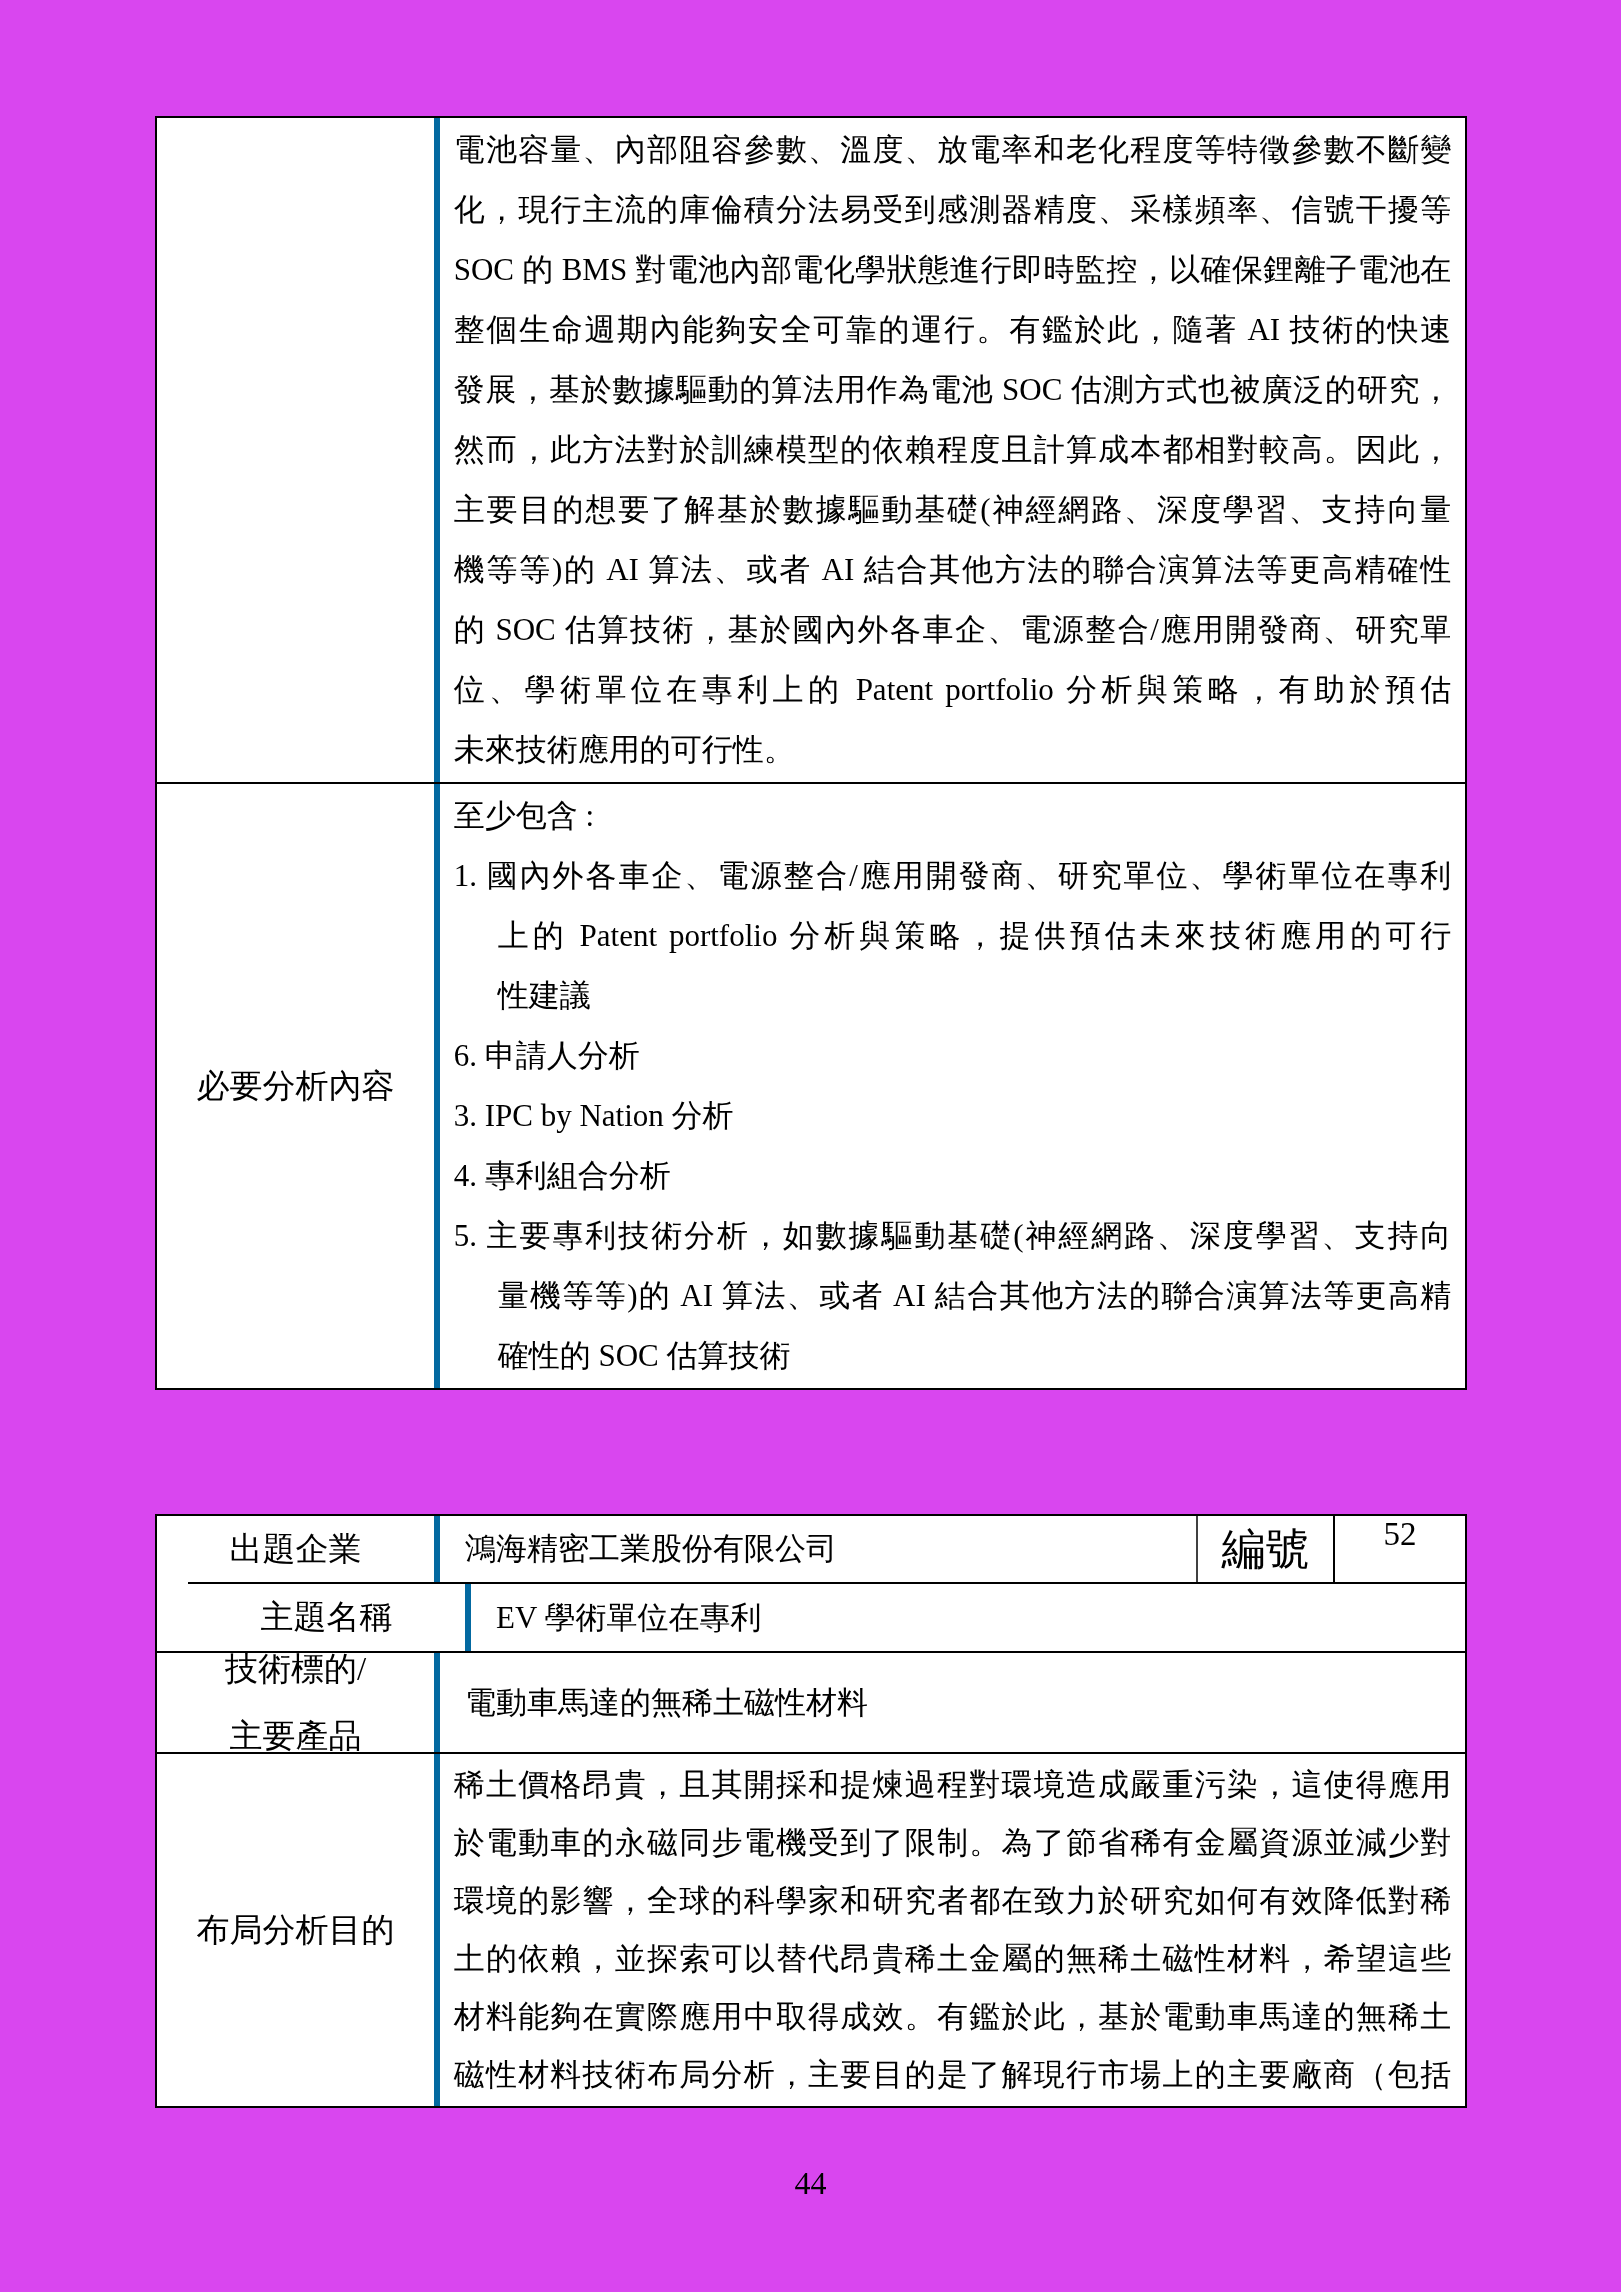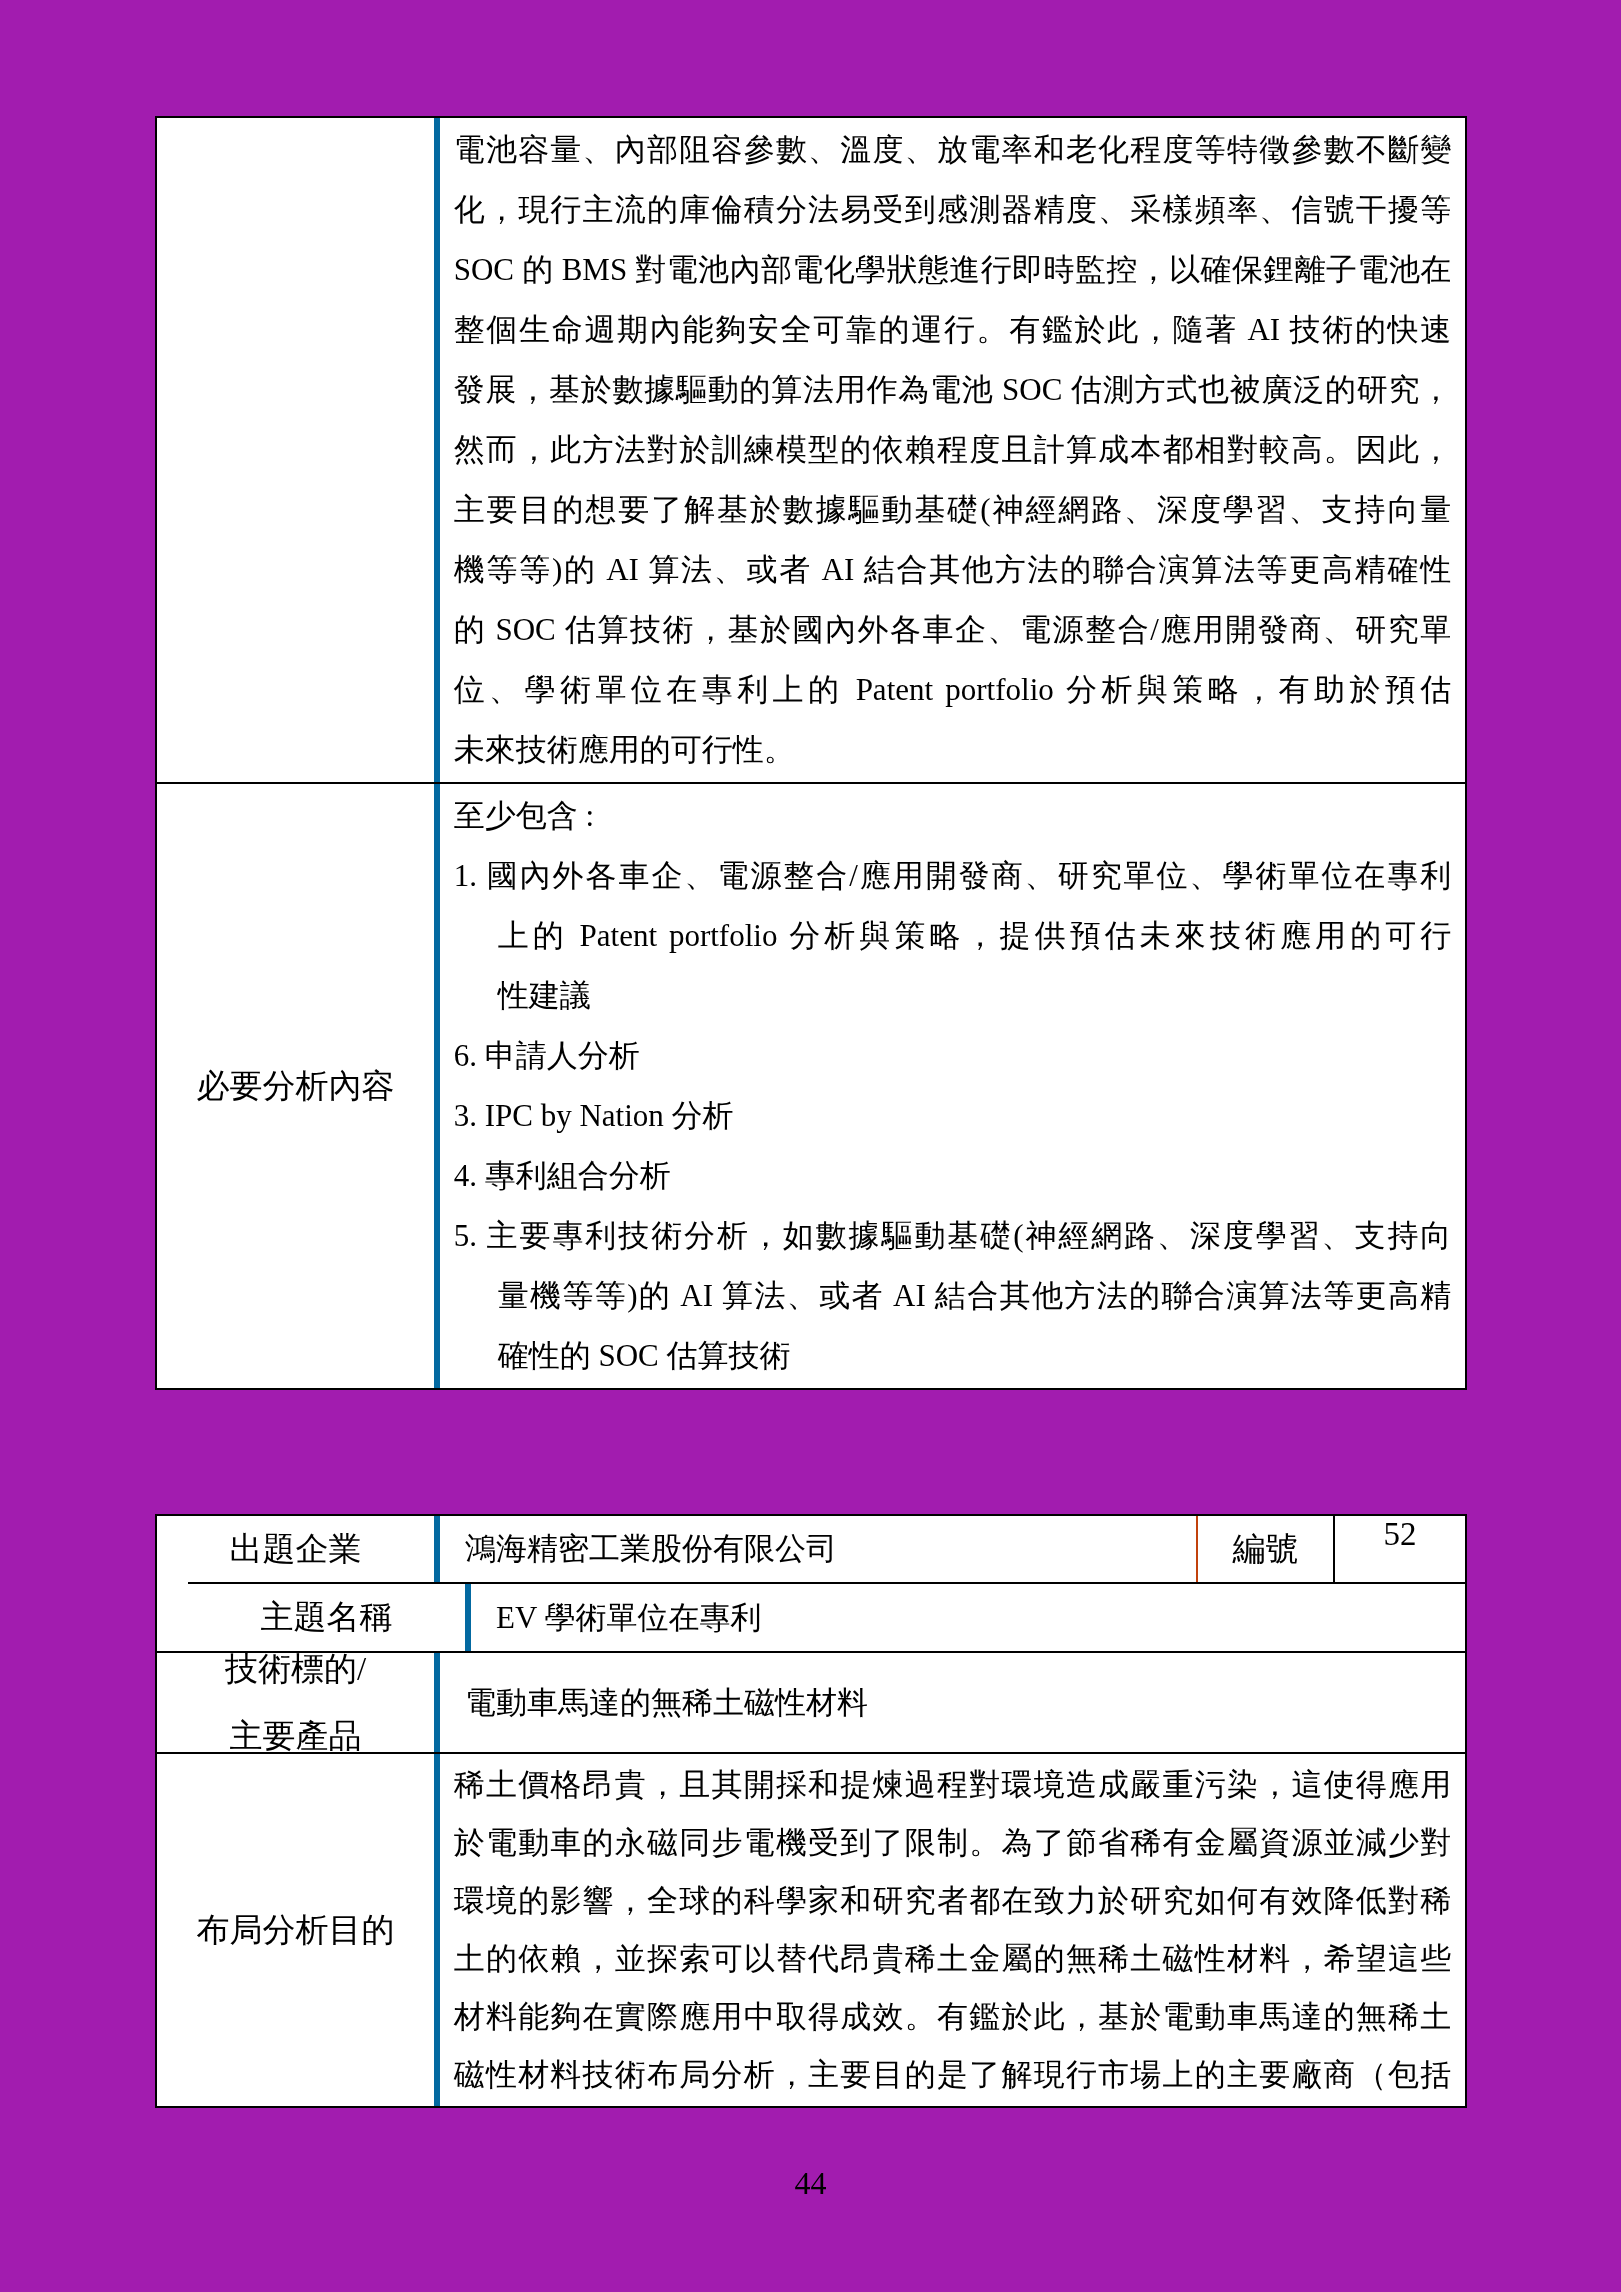--- a/index.html
+++ b/index.html
@@ -1,19 +1,19 @@
 <!DOCTYPE html>
 <html><head>
 <meta charset="utf-8">
 <style>
   html,body{margin:0;padding:0;background:#888;}
   .page{
     position:relative;
     width:1621px;height:2293px;
-    background:#a21caf;
+    background:#d946ef;
     color:#000;
     font-family:"Liberation Serif","DejaVu Serif",serif;
     overflow:hidden;
   }
   .tbl{
     position:absolute;
     left:155px;
     width:1312px;
     border:2.9px solid #000;
     box-sizing:border-box;
@@ -48,24 +48,24 @@
   }
   .line.jl{text-align-last:justify;}
   .line.ll{text-align:left;text-align-last:left;}
   .line.ind{padding-left:44px;}
   .t2r1{height:66px;}
   .t2r2{height:69px;margin-left:31px;}
   .t2r3{height:101px;}
   .t2r4 .line{line-height:58px;height:58px;}
   .ncell{
     flex:0 0 137px;width:137px;
-    border-left:2px solid #c2410c;
+    border-left:2px solid #404040;
     box-sizing:border-box;
     display:flex;align-items:center;justify-content:center;
-    font-size:33px;
+    font-size:44px;
   }
   .numcell{
     flex:0 0 132px;width:132px;
     border-left:2px solid #000;
     box-sizing:border-box;
     display:flex;align-items:flex-start;justify-content:center;
     font-size:33px;
   }
   .page-number{
     position:absolute;

